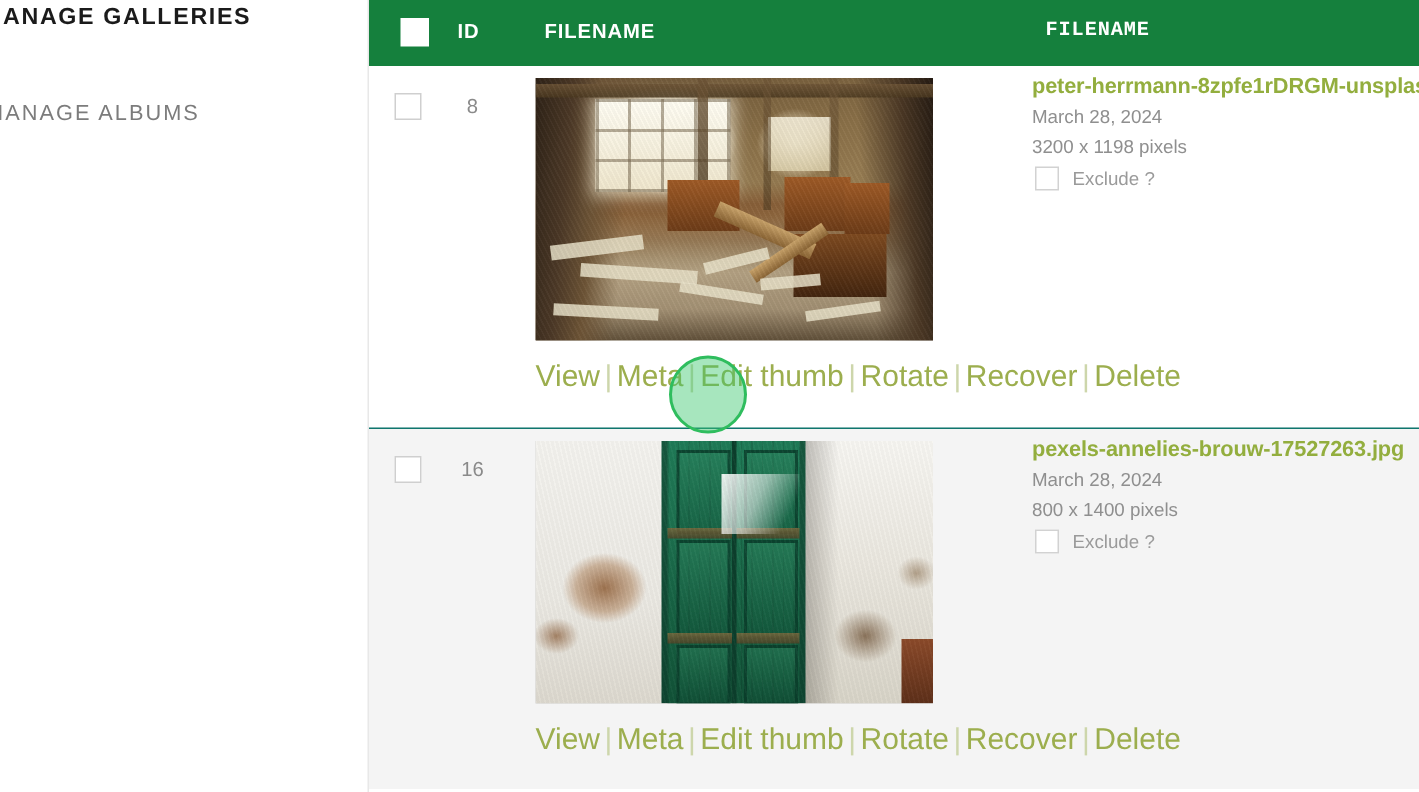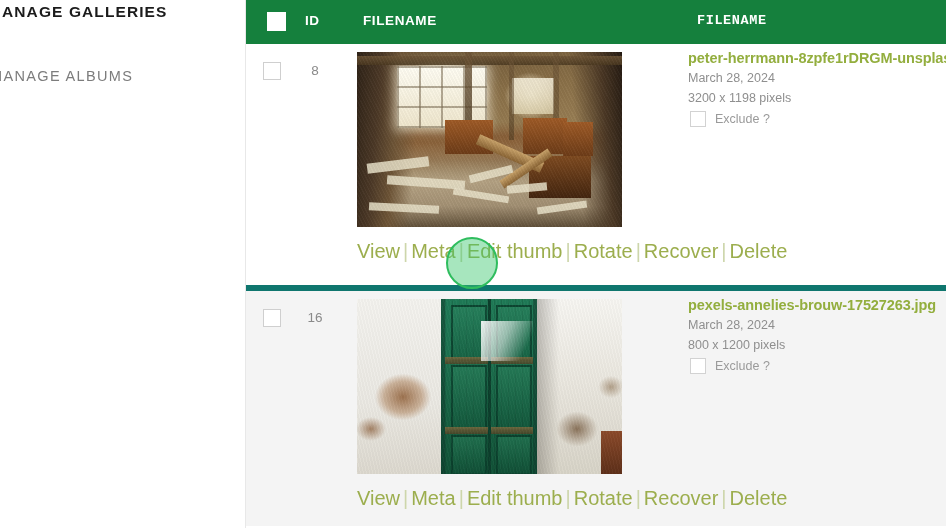--- a/index.html
+++ b/index.html
@@ -91,21 +91,21 @@
   }
 
   .row {
     position: relative;
     height: 241px;
     box-sizing: border-box;
   }
   .row.odd { background: #ffffff; }
   .row.even {
     background: #f4f4f4;
-    border-top: 6px solid #0f766e;
+    border-top: 1px solid #0f766e;
   }
 
   .row-check {
     position: absolute;
     left: 17px;
     top: 18px;
     width: 18px;
     height: 18px;
     background: #ffffff;
     border: 1px solid #cfcfcf;
@@ -440,21 +440,21 @@
           <div class="leafsplit"></div>
           <div class="glare"></div>
           <div class="pot"></div>
           <div class="grain"></div>
         </div>
       </div>
 
       <div class="meta">
         <div class="filename">pexels-annelies-brouw-17527263.jpg</div>
         <div class="metaline date">March 28, 2024</div>
-        <div class="metaline dims">800 x 1200 pixels</div>
+        <div class="metaline dims">800 x 1400 pixels</div>
         <div class="excl-box"></div>
         <div class="excl-label">Exclude ?</div>
       </div>
 
       <div class="actions">
         <a href="#">View</a><span class="sep">|</span><a href="#">Meta</a><span class="sep">|</span><a href="#">Edit thumb</a><span class="sep">|</span><a href="#">Rotate</a><span class="sep">|</span><a href="#">Recover</a><span class="sep">|</span><a href="#">Delete</a>
       </div>
     </div>
 
   </div>

